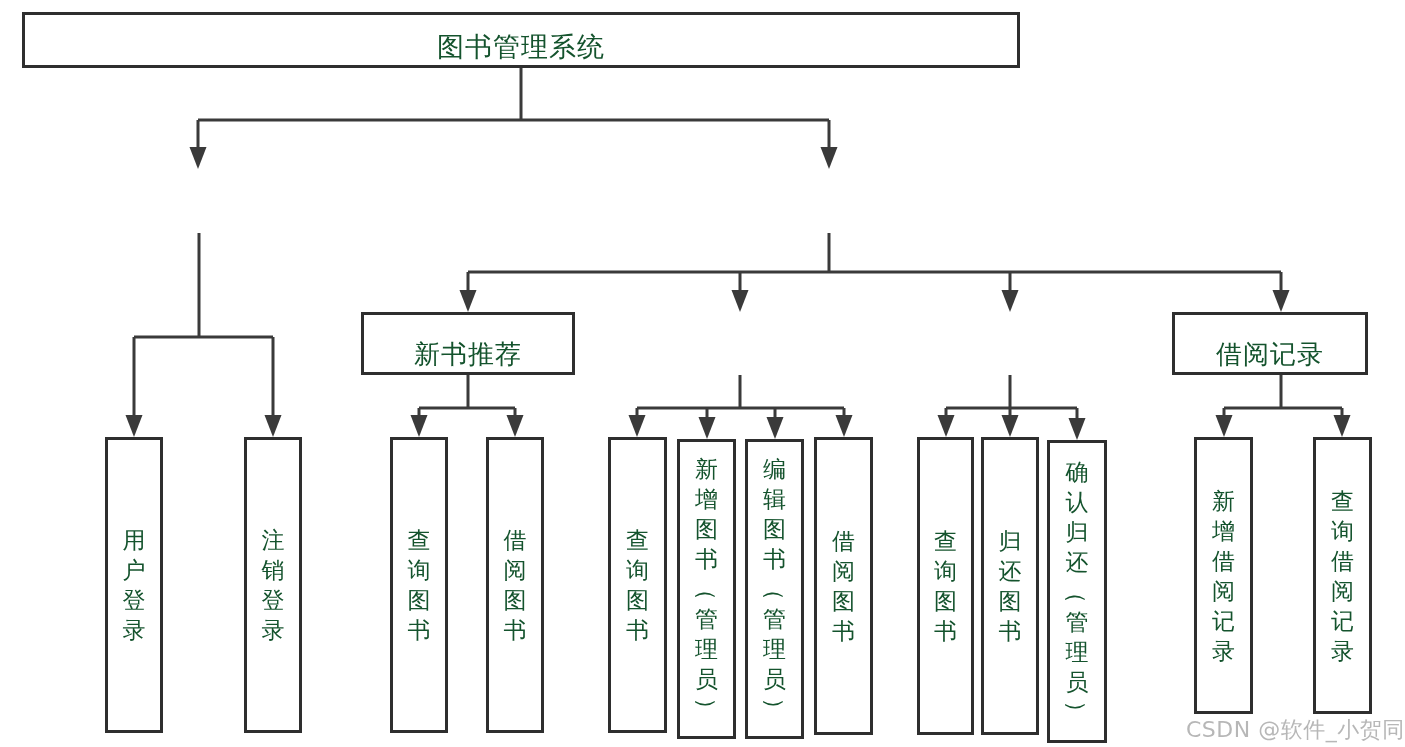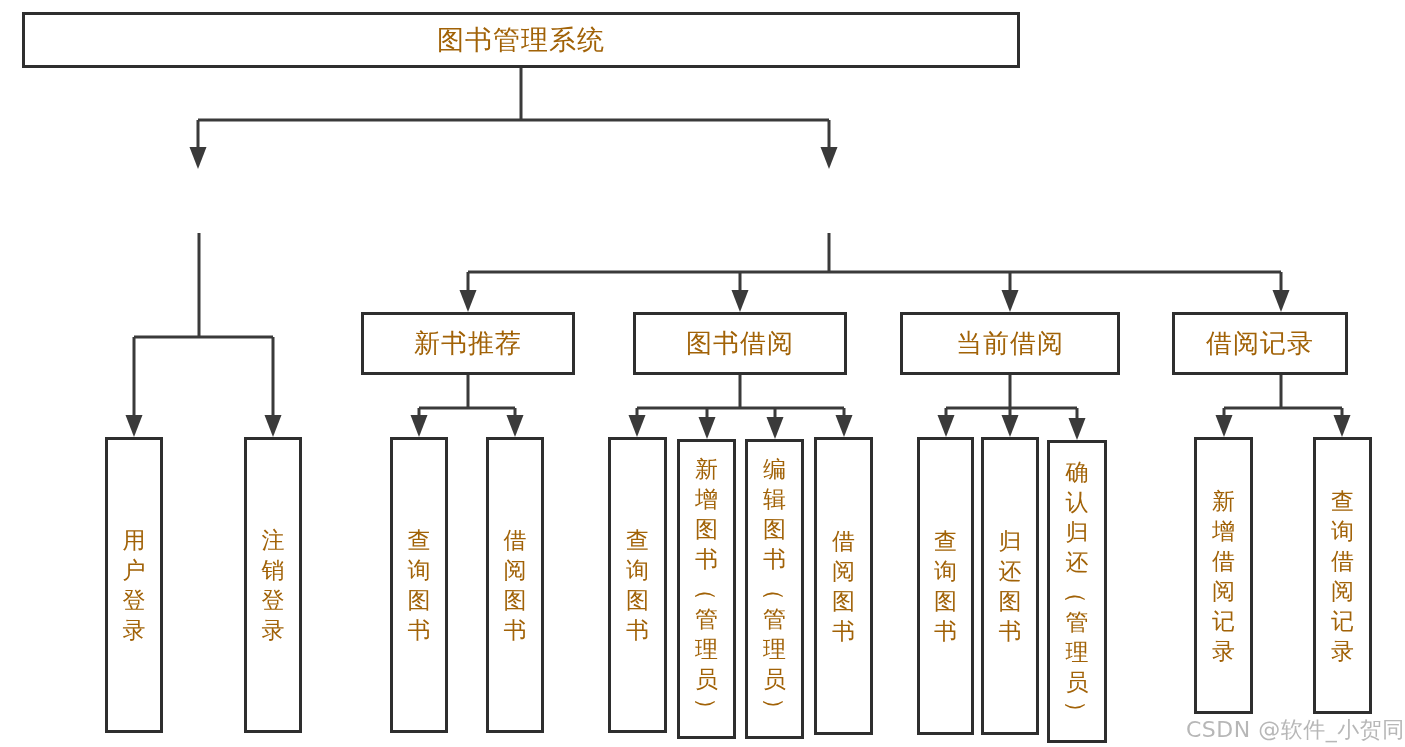--- a/index.html
+++ b/index.html
@@ -2,22 +2,22 @@
 <html><head>
 <meta charset="utf-8">
 <style>
   * { margin:0; padding:0; box-sizing:border-box; }
   html,body { background:#ffffff; }
   body { font-family:"DejaVu Sans","Liberation Sans",sans-serif; color:#333; }
   .stage { position:relative; width:1405px; height:747px; background:#fff; overflow:hidden; }
   #connectors { position:absolute; left:0; top:0; pointer-events:none; }
   .node {
     position:absolute; background:#fff; border:3px solid #2e2e2e;
-    display:flex; align-items:center; justify-content:center;
-    color:#a16207;
+    display:flex; align-items:flex-end; justify-content:center;
+    color:#14532d;
   }
   .root-node { border-width:3.5px; }
   .h-node span { font-size:26px; letter-spacing:1px; white-space:nowrap; }
   .root-node span { font-size:27px; }
   .v-node { flex-direction:column; font-size:23px; }
   .vchar { display:block; height:30px; line-height:30px; text-align:center; width:100%; }
   .vchar.rot { transform:rotate(90deg); }
   .watermark {
     position:absolute; left:1186px; top:715px;
     font-size:22px; color:#b7b7b7; letter-spacing:0.5px; white-space:nowrap;
@@ -52,27 +52,21 @@
     </svg>
 
   <div class="node h-node root-node" style="left:22px;top:12px;width:998px;height:56px;">
     <span>图书管理系统</span>
   </div>
 
 
   <div class="node h-node" style="left:361px;top:312px;width:214px;height:63px;">
     <span>新书推荐</span>
   </div>
-  <div class="node h-node" style="left:633px;top:312px;width:214px;height:63px;">
-    <span>图书借阅</span>
-  </div>
-  <div class="node h-node" style="left:900px;top:312px;width:220px;height:63px;">
-    <span>当前借阅</span>
-  </div>
-  <div class="node h-node" style="left:1172px;top:312px;width:176px;height:63px;">
+  <div class="node h-node" style="left:1172px;top:312px;width:196px;height:63px;">
     <span>借阅记录</span>
   </div>
 
   <div class="node v-node" style="left:105px;top:437px;width:58px;height:296px;">
       <span class="vchar">用</span>
       <span class="vchar">户</span>
       <span class="vchar">登</span>
       <span class="vchar">录</span>
     </div>
   <div class="node v-node" style="left:244px;top:437px;width:58px;height:296px;">

